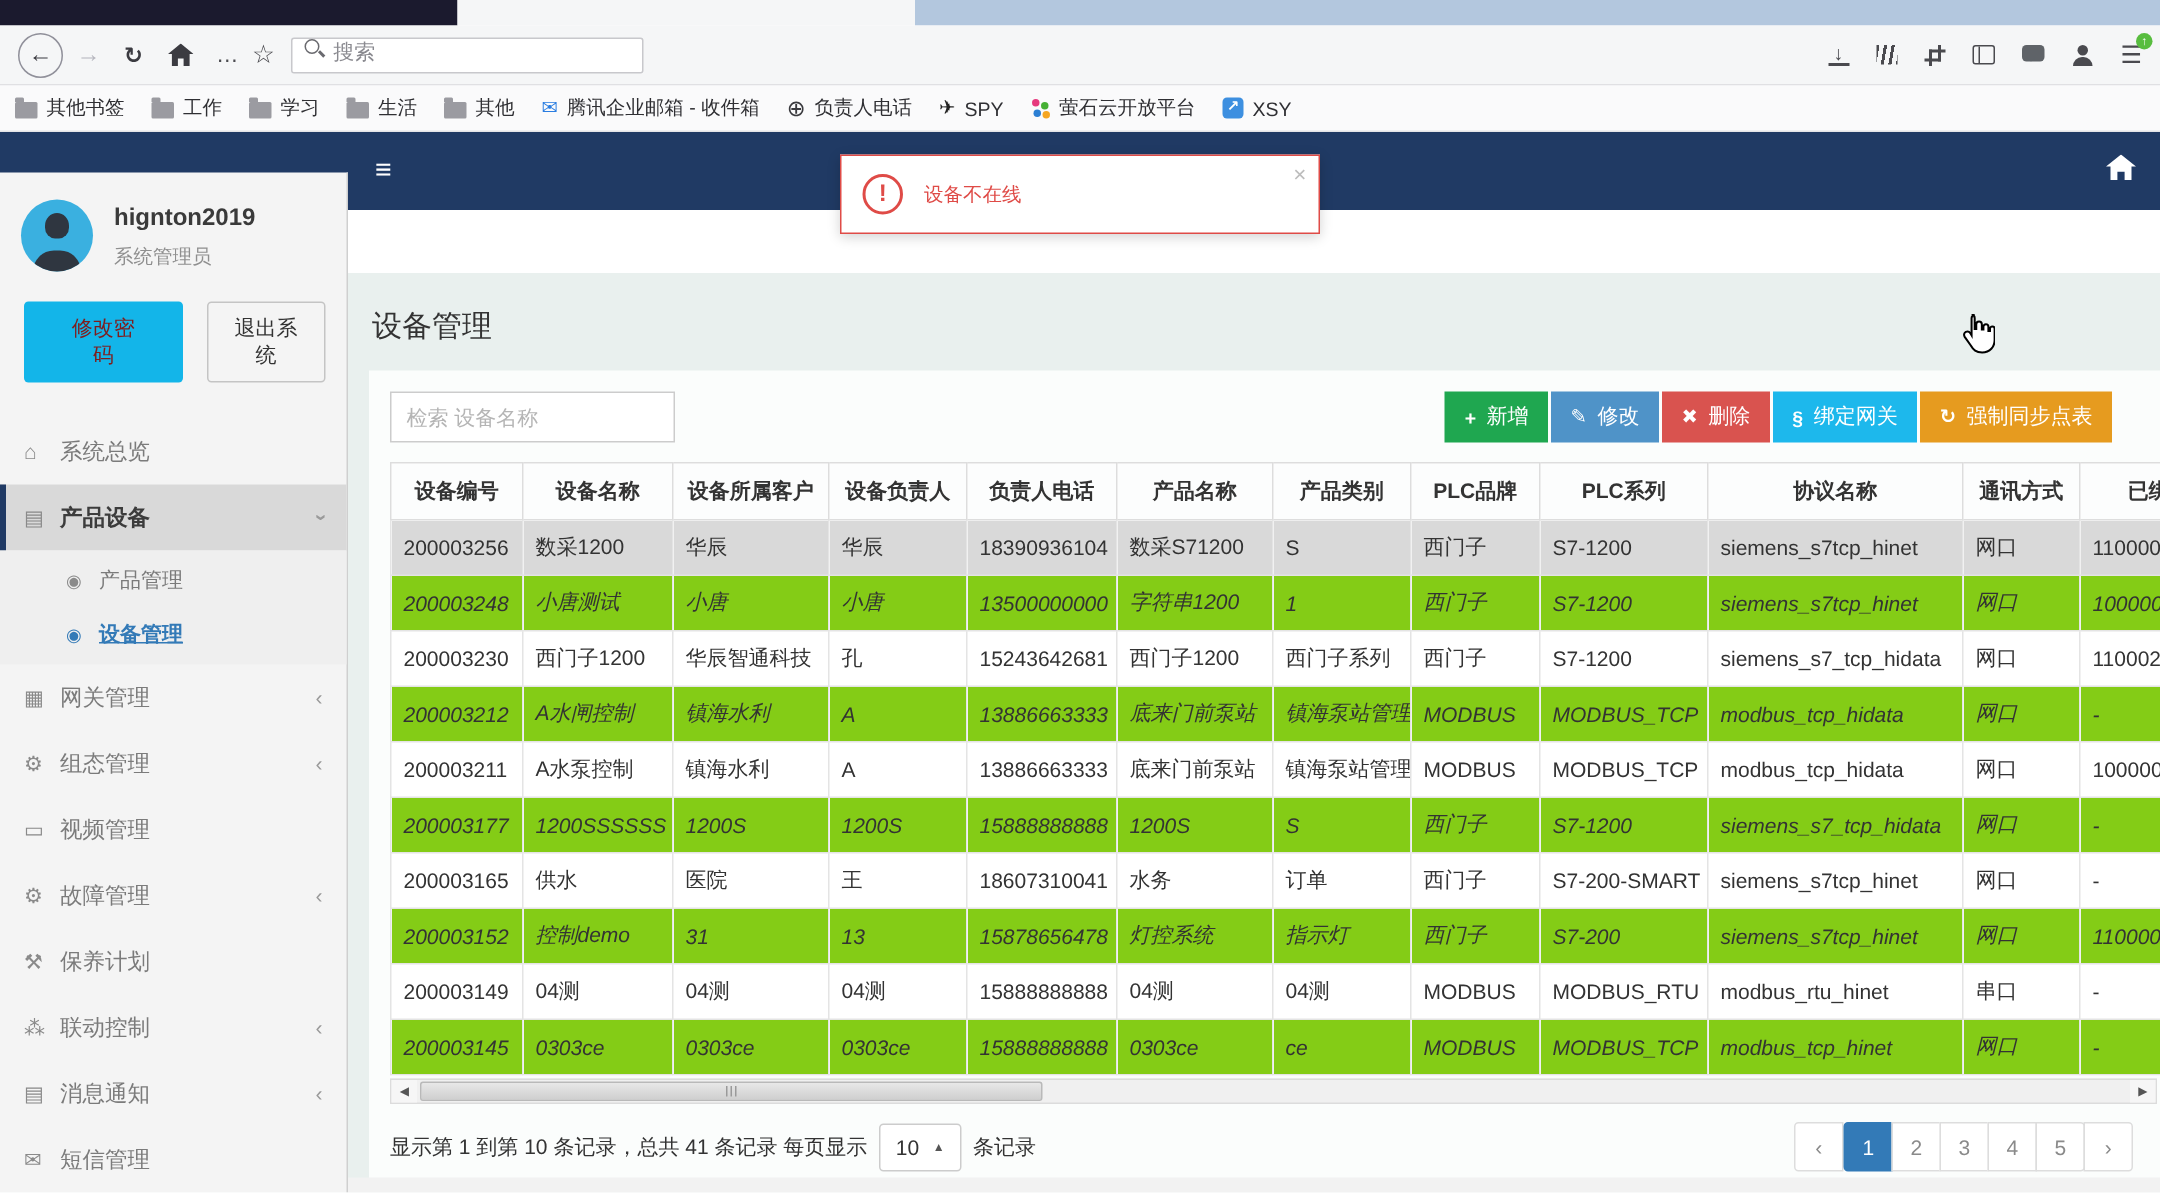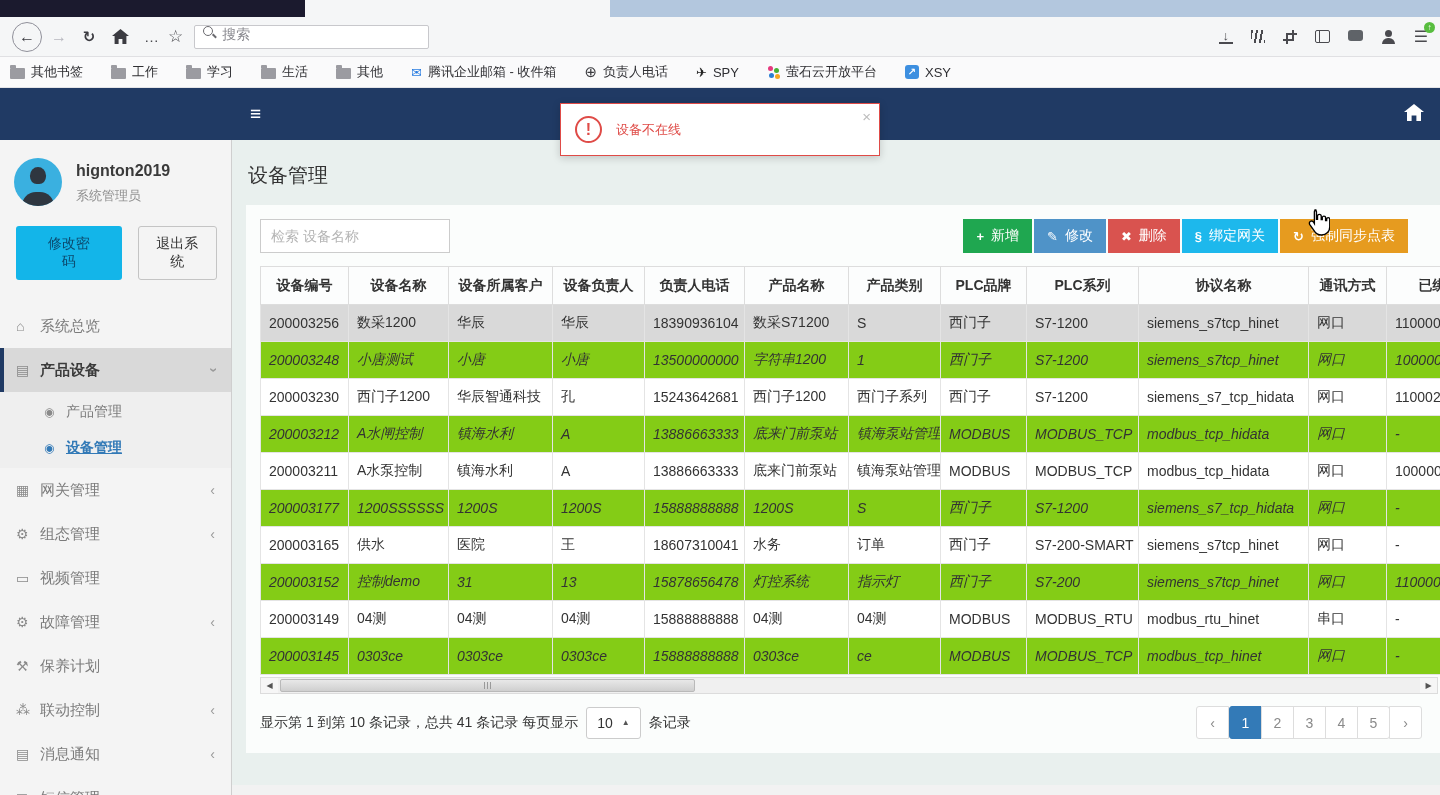--- a/index.html
+++ b/index.html
@@ -51,50 +51,50 @@
   .icon-sidebar { width:15px; height:13px; border:1.6px solid #4a4a4f; border-radius:2px; position:relative; }
   .icon-sidebar::before { content:""; position:absolute; left:3px; top:0; bottom:0; width:1.6px; background:#4a4a4f; }
   .icon-chat { width:15px; height:11px; background:#5f6368; border-radius:3px; position:relative; margin-top:-2px; }
   .icon-chat::after { content:""; position:absolute; bottom:-3px; left:3px; border:3px solid transparent; border-top-color:#5f6368; }
   .icon-person { position:relative; width:15px; height:14px; }
   .icon-person::before { content:""; position:absolute; top:0; left:4px; width:7px; height:7px; border-radius:50%; background:#4a4a4f; }
   .icon-person::after { content:""; position:absolute; bottom:0; left:1px; width:13px; height:6px; border-radius:6px 6px 0 0; background:#4a4a4f; }
   .icon-burger { position:relative; font-size:16px; }
   .icon-burger .badge { position:absolute; top:-5px; right:-7px; width:11px; height:11px; border-radius:50%; background:#58bd3f; color:#fff; font-size:8px; line-height:11px; text-align:center; font-weight:bold; }
 
-  .bookmarksbar { height:31px; background:#fafafb; border-bottom:1px solid #e4e4e7; display:flex; align-items:center; padding:0 10px; gap:28px; font-size:13px; color:#2f2f33; flex:0 0 auto; }
+  .bookmarksbar { height:31px; background:#fafafb; border-bottom:1px solid #e4e4e7; display:flex; align-items:center; padding:0 10px; gap:18px; font-size:13px; color:#2f2f33; flex:0 0 auto; }
   .bm { display:flex; align-items:center; gap:6px; white-space:nowrap; }
   .folder-icon { position:relative; width:15px; height:11px; background:#9b9ba1; border-radius:1px; margin-top:2px; }
   .folder-icon::before { content:""; position:absolute; top:-3px; left:0; width:6px; height:3px; background:#9b9ba1; border-radius:1px 1px 0 0; }
   .bm-glyph { font-size:13px; }
   .ezviz-icon { position:relative; width:13px; height:13px; }
   .ezviz-icon i { position:absolute; width:5px; height:5px; border-radius:50%; }
   .ezviz-icon i:nth-child(1){ left:1px; top:0; background:#e6397e; }
   .ezviz-icon i:nth-child(2){ left:7px; top:2px; background:#46b035; }
   .ezviz-icon i:nth-child(3){ left:2px; top:7px; background:#2b7fd4; }
   .ezviz-icon i:nth-child(4){ left:8px; top:8px; background:#f5a623; }
   .xsy-icon { width:14px; height:14px; border-radius:3px; background:#3d8fe0; color:#fff; font-size:10px; line-height:14px; text-align:center; font-weight:bold; }
 
   
   .app-header { height:52px; background:#203a64; display:flex; align-items:center; flex:0 0 auto; }
   .hamburger { margin-left:250px; color:#fff; font-size:19px; font-weight:bold; }
   .header-home { margin-left:auto; margin-right:16px; }
 
   
-  .main { flex:1; display:flex; min-height:0; }
+  .main { flex:1; display:flex; min-height:0;align-items:flex-end; }
   .sidebar { width:232px; background:#f4f4f4; border-right:1px solid #cfcfcf; flex:0 0 auto; }
   .user-panel { padding:18px 14px 6px 14px; display:flex; gap:14px; }
   .avatar { width:48px; height:48px; border-radius:50%; background:#3ab0e0; position:relative; overflow:hidden; flex:0 0 auto; }
   .avatar::before { content:""; position:absolute; top:9px; left:16px; width:16px; height:17px; border-radius:50% 50% 42% 42%; background:#2f3640; }
   .avatar::after { content:""; position:absolute; bottom:-4px; left:8px; width:32px; height:18px; border-radius:14px 14px 0 0; background:#2f3640; }
   .user-meta { padding-top:4px; }
   .user-name { font-size:16px; font-weight:bold; color:#3a3a3a; }
   .user-role { font-size:13px; color:#8f8f8f; margin-top:7px; }
   .user-btns { display:flex; gap:16px; padding:14px 14px 10px 16px; }
-  .btn-pwd { background:#13b5e9; color:#0c4a6e; border:none; font-size:14px; padding:8px 28px; border-radius:3px; font-family:Liberation Sans, sans-serif; }
+  .btn-pwd { background:#13b5e9; color:#7f1d1d; border:none; font-size:14px; padding:8px 28px; border-radius:3px; font-family:Liberation Sans, sans-serif; }
   .btn-logout { background:#f4f4f4; color:#333; border:1px solid #c4c4c4; font-size:14px; padding:8px 14px; border-radius:3px; font-family:inherit; }
 
   .menu { margin-top:14px; font-size:15px; color:#7b7b7b; }
   .menu-item { height:44px; display:flex; align-items:center; padding:0 16px; cursor:pointer; }
   .mi-icon { width:24px; font-size:14px; color:#8a8a8a; flex:0 0 auto; }
   .mi-label { flex:1; }
   .mi-chevron { font-size:14px; color:#9a9a9a; }
   .mi-chevron.down { transform:rotate(-90deg); }
   .menu-item.parent-active { background:#d9d9d9; border-left:4px solid #203a64; padding-left:12px; color:#3c3c3c; font-weight:bold; }
   .submenu { background:#efefef; padding:2px 0; }

